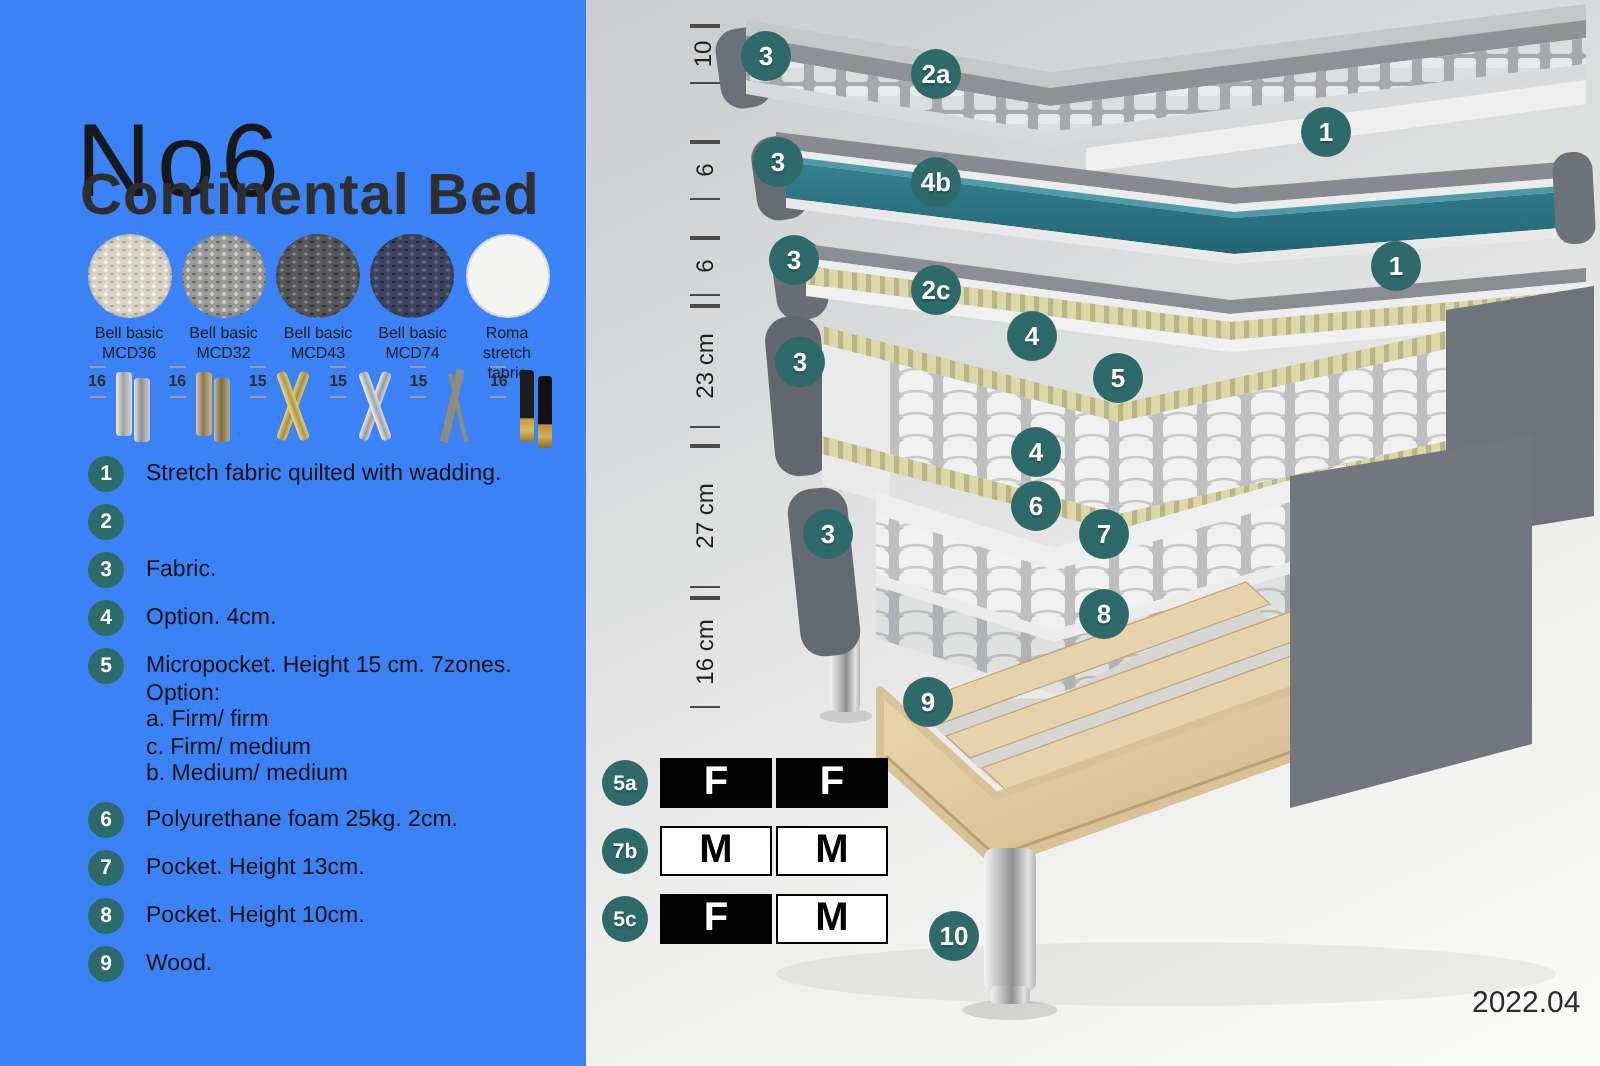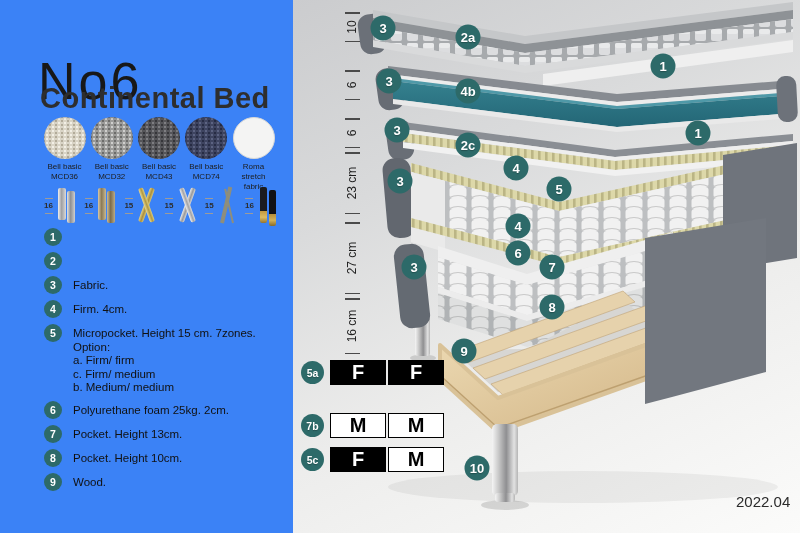--- a/index.html
+++ b/index.html
@@ -15,21 +15,21 @@
   .swatch{width:45px;text-align:center;}
   .swatch-circle{width:42px;height:42px;border-radius:50%;margin:0 auto 3px;box-shadow:inset 0 0 3px rgba(0,0,0,.25);}
   .sw-mcd36{background-color:#d9d4c6;background-image:radial-gradient(#f2efe5 28%,transparent 32%),radial-gradient(#b2ab99 24%,transparent 28%);background-size:6px 4px,6px 4px;background-position:0 0,3px 2px;}
   .sw-mcd32{background-color:#9b9b99;background-image:radial-gradient(#cfcfcd 28%,transparent 32%),radial-gradient(#6c6c6a 24%,transparent 28%);background-size:6px 4px,6px 4px;background-position:0 0,3px 2px;}
   .sw-mcd43{background-color:#56565a;background-image:radial-gradient(#7e7e82 28%,transparent 32%),radial-gradient(#36363a 24%,transparent 28%);background-size:6px 4px,6px 4px;background-position:0 0,3px 2px;}
   .sw-mcd74{background-color:#3e4460;background-image:radial-gradient(#5c6382 28%,transparent 32%),radial-gradient(#272c44 24%,transparent 28%);background-size:6px 4px,6px 4px;background-position:0 0,3px 2px;}
   .sw-roma{background:#f4f4f3;border:1px solid #d8d8d6;box-sizing:border-box;box-shadow:none;}
   .swatch-label{font-size:8px;line-height:1.25;color:#1c1c1c;}
 
   .legs-row{position:absolute;left:42px;top:183px;width:238px;display:flex;justify-content:space-between;}
-  .leg-item{display:flex;align-items:center;width:37px;height:46px;}
+  .leg-item{display:flex;width:37px;height:46px;}
   .leg-meta{display:flex;flex-direction:column;align-items:center;row-gap:3px;width:13px;}
   .dash{width:8px;height:1px;background:#9b9b9b;}
   .leg-size{font-size:8px;font-weight:bold;color:#2d2d2d;line-height:1;}
   .leg-icon{position:relative;width:23px;height:42px;}
   .leg-icon::before,.leg-icon::after{content:"";position:absolute;}
   .leg-cyl-silver::before{left:3px;top:3px;width:8px;height:32px;border-radius:2px;background:linear-gradient(90deg,#efefef,#9fa0a2 45%,#dadada);}
   .leg-cyl-silver::after{left:12px;top:6px;width:8px;height:32px;border-radius:2px;background:linear-gradient(90deg,#e4e4e4,#8f9092 45%,#cfcfcf);}
   .leg-cyl-bronze::before{left:3px;top:3px;width:8px;height:32px;border-radius:2px;background:linear-gradient(90deg,#d9c9a6,#8b7a56 45%,#c8b993);}
   .leg-cyl-bronze::after{left:12px;top:6px;width:8px;height:32px;border-radius:2px;background:linear-gradient(90deg,#cbbb97,#7d6c4a 45%,#baa másik);}
   .leg-cyl-bronze::after{left:12px;top:6px;width:8px;height:32px;border-radius:2px;background:linear-gradient(90deg,#cbbb97,#7d6c4a 45%,#baab86);}
@@ -148,31 +148,32 @@
             <span class="leg-size">16</span>
             <span class="dash"></span>
           </div>
         <div class="leg-icon leg-cyl-blackgold"></div>
       </div>
     </div>
 
     <div class="legend">
       <div class="legend-item">
         <span class="lnum">1</span>
+        <span class="ltext">Stretch fabric quilted with wadding.</span>
       </div>
       <div class="legend-item">
         <span class="lnum">2</span>
       </div>
       <div class="legend-item">
         <span class="lnum">3</span>
         <span class="ltext">Fabric.</span>
       </div>
       <div class="legend-item">
         <span class="lnum">4</span>
-        <span class="ltext">Firm. 4cm.</span>
+        <span class="ltext">Option. 4cm.</span>
       </div>
       <div class="legend-item">
         <span class="lnum">5</span>
         <span class="ltext"><span>Micropocket. Height 15 cm. 7zones. Option:</span>
           <span class="opts">
             <span class="opt" style="display:block">a. Firm/ firm</span>
             <span class="opt" style="display:block">c. Firm/ medium</span>
             <span class="opt" style="display:block">b. Medium/ medium</span>
           </span>
         </span>
@@ -356,21 +357,21 @@
     <div class="marker" style="left:266px;top:189px;">5</div>
     <div class="marker" style="left:107px;top:181px;">3</div>
     <div class="marker" style="left:225px;top:226px;">4</div>
     <div class="marker" style="left:225px;top:253px;">6</div>
     <div class="marker" style="left:259px;top:267px;">7</div>
     <div class="marker" style="left:121px;top:267px;">3</div>
     <div class="marker" style="left:259px;top:307px;">8</div>
     <div class="marker" style="left:171px;top:351px;">9</div>
     <div class="marker" style="left:184px;top:468px;">10</div>
 
-    <div class="firm-row" style="top:360px;">
+    <div class="firm-row" style="top:379px;">
       <span class="firm-label">5a</span>
       <span class="cells">
         <span class="firm-cell filled">F</span>
         <span class="firm-cell filled">F</span>
       </span>
     </div>
     <div class="firm-row" style="top:413px;">
       <span class="firm-label">7b</span>
       <span class="cells">
         <span class="firm-cell open">M</span>

